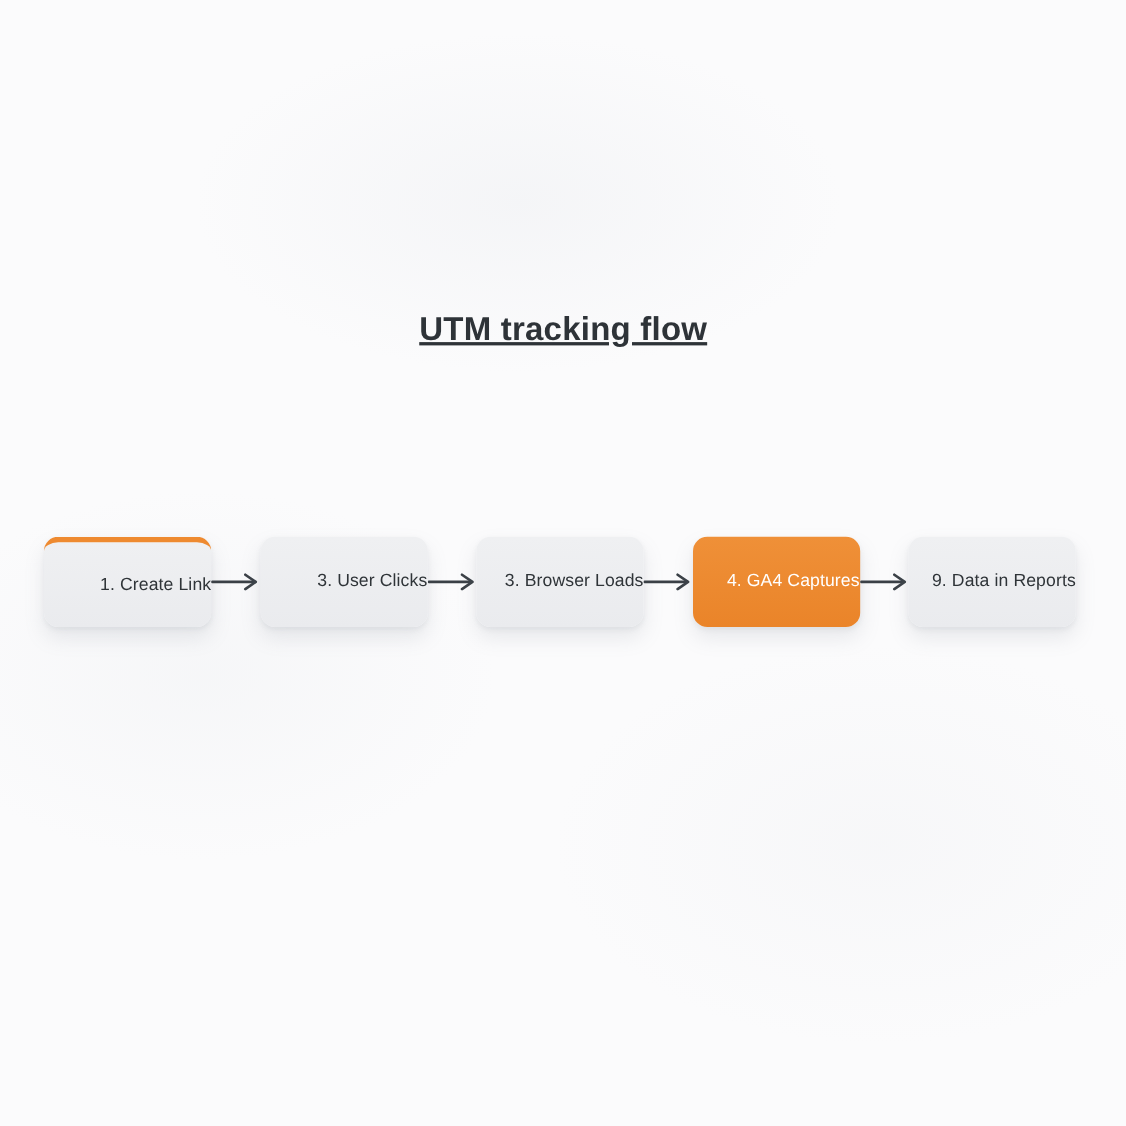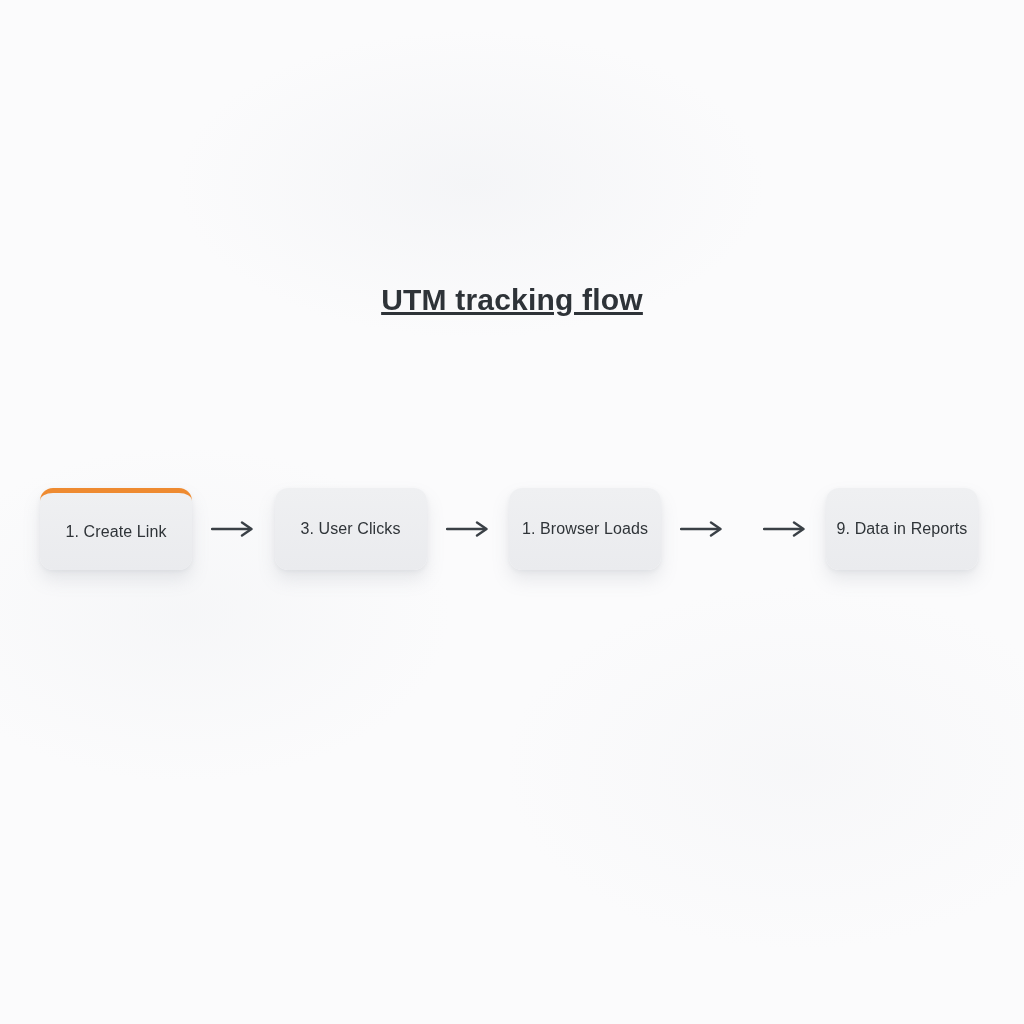--- a/index.html
+++ b/index.html
@@ -46,21 +46,21 @@
   }
   .step-box {
     box-sizing: border-box;
     width: 152px;
     height: 82px;
     border-radius: 13px;
     background: linear-gradient(180deg, #eff0f2 0%, #eaebee 100%);
     box-shadow: 0 10px 18px rgba(130, 136, 148, 0.16), 0 2px 4px rgba(130, 136, 148, 0.10);
     display: flex;
     align-items: center;
-    justify-content: center;
+    justify-content: flex-end;
     font-size: 16px;
     font-weight: 500;
     color: #2f3438;
     text-align: center;
     letter-spacing: 0.1px;
   }
   .step-box--first {
     border-top: 5px solid #ee8a30;
   }
   .step-box--active {
@@ -103,30 +103,33 @@
     </div>
 
     <div class="flow-arrow">
       <svg width="44" height="16" viewBox="0 0 44 16" fill="none">
         <path d="M1 8 H39" stroke="#3a4046" stroke-width="2.4" stroke-linecap="round"></path>
         <path d="M31 1.5 L40.5 8 L31 14.5" stroke="#3a4046" stroke-width="2.4" stroke-linecap="round" stroke-linejoin="round" fill="none"></path>
       </svg>
     </div>
 
     <div class="step-box">
-      <span>1. Browser Loads</span>
+      <span>3. Browser Loads</span>
     </div>
 
     <div class="flow-arrow">
       <svg width="44" height="16" viewBox="0 0 44 16" fill="none">
         <path d="M1 8 H39" stroke="#3a4046" stroke-width="2.4" stroke-linecap="round"></path>
         <path d="M31 1.5 L40.5 8 L31 14.5" stroke="#3a4046" stroke-width="2.4" stroke-linecap="round" stroke-linejoin="round" fill="none"></path>
       </svg>
     </div>
 
+    <div class="step-box step-box--active">
+      <span>4. GA4 Captures</span>
+    </div>
 
     <div class="flow-arrow">
       <svg width="44" height="16" viewBox="0 0 44 16" fill="none">
         <path d="M1 8 H39" stroke="#3a4046" stroke-width="2.4" stroke-linecap="round"></path>
         <path d="M31 1.5 L40.5 8 L31 14.5" stroke="#3a4046" stroke-width="2.4" stroke-linecap="round" stroke-linejoin="round" fill="none"></path>
       </svg>
     </div>
 
     <div class="step-box">
       <span>9. Data in Reports</span>

